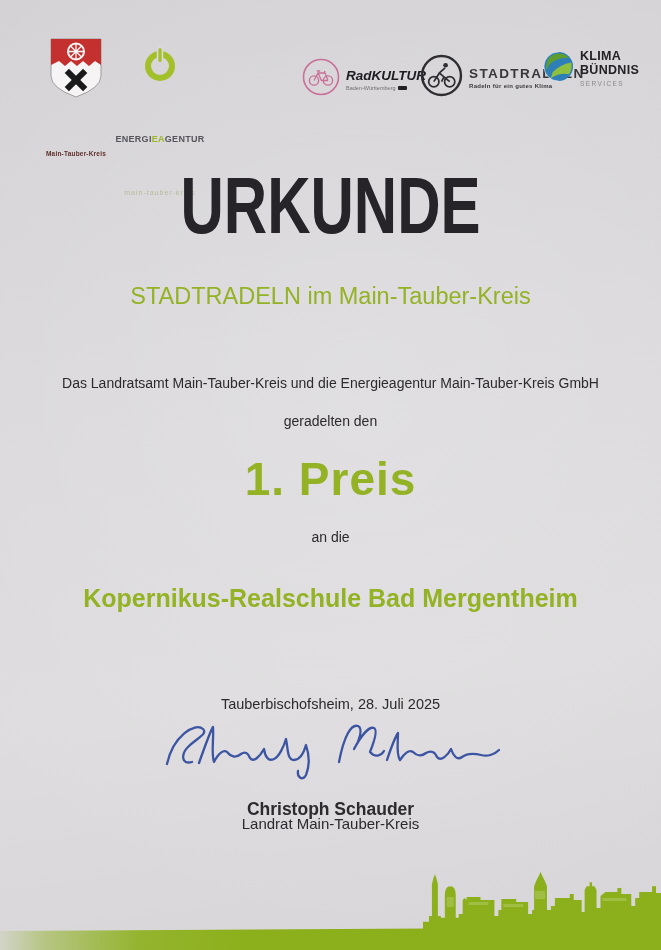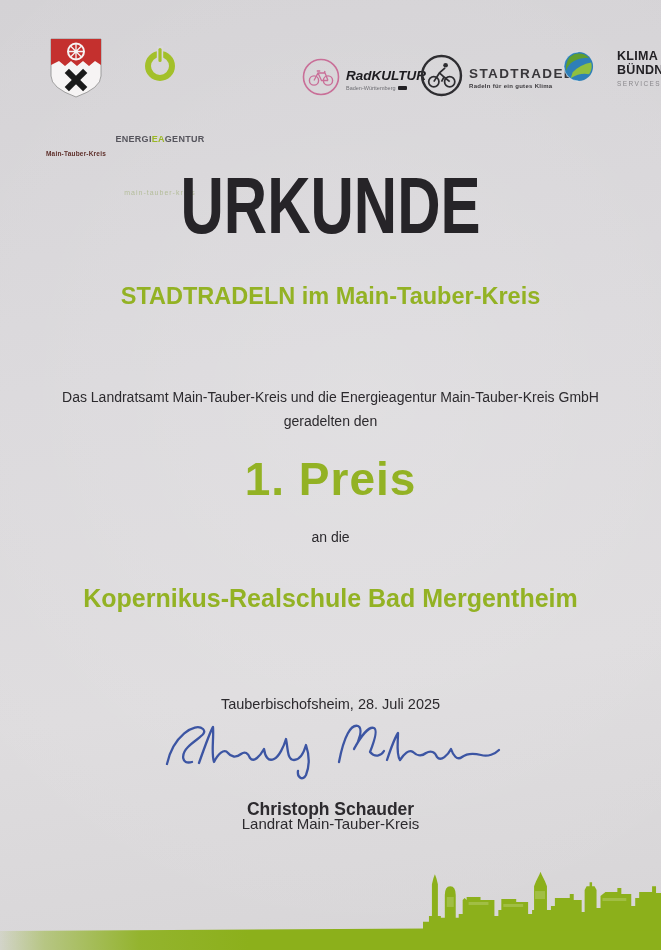--- a/index.html
+++ b/index.html
@@ -38,23 +38,23 @@
   .sr-title { font-size:13.5px; font-weight:700; color:#39373b; letter-spacing:1.4px; }
   .sr-sub { font-size:6px; font-weight:700; color:#39373b; margin-top:2px; letter-spacing:0.3px; }
 
   .kb-col { display:flex; flex-direction:column; }
   .kb-line { font-size:12.5px; font-weight:800; color:#232125; line-height:1.08; letter-spacing:0.3px; }
   .kb-services { font-size:6.5px; color:#8a888c; letter-spacing:1.4px; margin-top:3px; }
 
   
   .line { position:absolute; left:0; width:100%; text-align:center; color:#2c2a2e; line-height:1; }
   .title-line { top:166px; font-size:80px; font-weight:800; color:#262428; transform:scaleX(0.75); letter-spacing:0px; }
-  .sub-green { top:285px; font-size:23.5px; font-weight:700; color:#93b224; }
+  .sub-green { top:285px; font-size:23.5px; font-weight:400; color:#93b224; }
   .sub-black { top:314px; font-size:21px; font-weight:700; color:#2c2a2e; }
-  .issuer    { top:390px; font-size:14px; }
+  .issuer    { top:376px; font-size:14px; }
   .verb      { top:414px; font-size:14px; }
   .award     { top:456px; font-size:46px; font-weight:800; color:#93b224; letter-spacing:1px; }
   .an-die    { top:530px; font-size:14px; }
   .recipient { top:586px; font-size:25px; font-weight:700; color:#93b224; }
   .achieve   { top:631px; font-size:25px; font-weight:700; color:#93b224; }
   .place-date{ top:697px; font-size:14.5px; }
   .signer    { top:793px; font-size:17.5px; font-weight:700;margin-top:8px; }
   .signer-t  { top:816px; font-size:15px; }
 
   .signature-wrap { position:absolute; top:714px; left:50%; transform:translateX(-50%); width:360px; height:74px; }
@@ -131,21 +131,21 @@
           <circle cx="25" cy="11" r="2.3" fill="#2e2d31"></circle>
           <path d="M13.5 27 L19 18.5 L24.5 13.5 M19 18.5 L23.5 22.5 L29 27 M23.5 22.5 L21 27" stroke="#2e2d31" stroke-width="1.7" fill="none"></path>
         </svg>
       </span>
       <span class="sr-col">
         <span class="sr-title">STADTRADELN</span>
         <span class="sr-sub">Radeln für ein gutes Klima</span>
       </span>
     </div>
 
-    <div class="logo row-logo" style="left:562px; top:50px; width:98px; gap:22px;">
+    <div class="logo row-logo" style="left:542px; top:50px; width:98px; gap:5px;">
       <span>
         <svg width="33" height="33" viewBox="0 0 34 34">
           <circle cx="17" cy="17" r="15" fill="#2e7fb8"></circle>
           <path d="M4 22 Q8 8 28 8 Q22 2 13 4 Q3 8 4 22 Z" fill="#5f9e2e"></path>
           <path d="M9 29 Q19 23 28 25 Q32 19 30 13 Q19 15 11 23 Z" fill="#8fbf3f"></path>
           <path d="M17 2 A15 15 0 0 0 17 32" fill="none" stroke="#ffffff" stroke-width="1" opacity="0.55"></path>
         </svg>
       </span>
       <span class="kb-col">
         <span class="kb-line">KLIMA</span>

